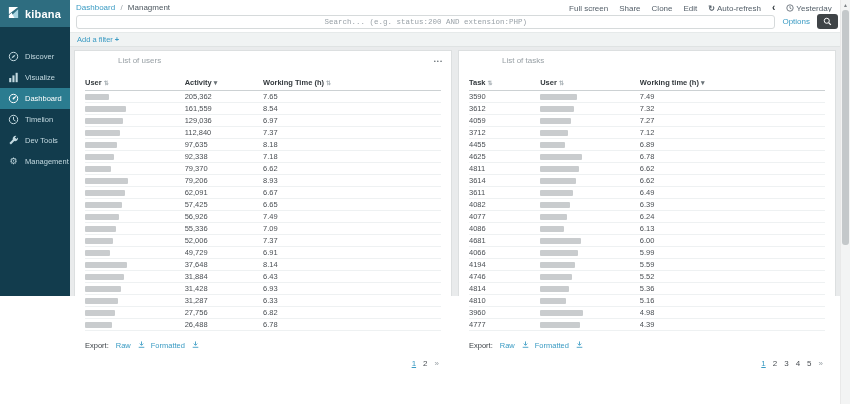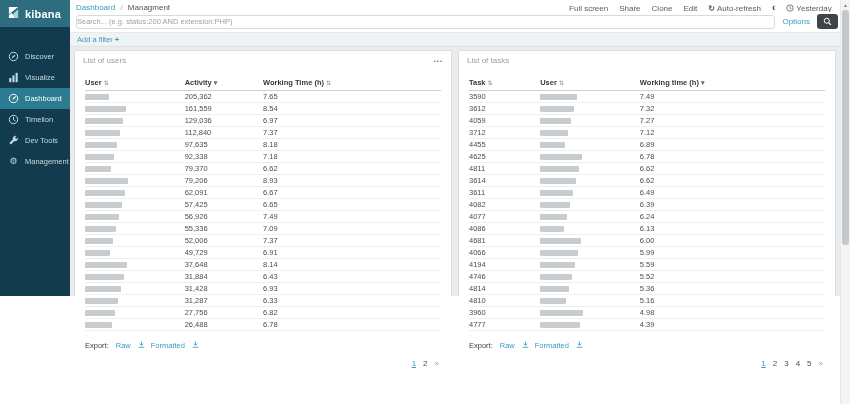--- a/index.html
+++ b/index.html
@@ -24,34 +24,34 @@
   .breadcrumb a { color: #3a9bc3; text-decoration: none; cursor: pointer; }
   .crumb-sep { color: #9aa2a8; margin: 0 3px; }
   .crumb-current { color: #4c565e; }
   .toolbar { display: flex; align-items: flex-end; gap: 11px; color: #55606a; }
   .tlink { cursor: pointer; display: inline-flex; align-items: center; gap: 2px; white-space: nowrap; }
   .ticon { font-weight: bold; font-size: 8px; }
   .time-arrow { font-weight: bold; font-size: 10px; color: #2c3439; cursor: pointer; line-height: 1; }
   .clock-svg { width: 8px; height: 8px; display: block; }
 
   .searchrow { display: flex; align-items: center; gap: 7px; padding: 2px 12px 3px 6px; background: #fff; }
-  .searchrow input { flex: 1; height: 14px; border: 1px solid #d6dadb; border-radius: 3px; font-size: 7.5px; padding: 0 0; color: #666; font-family: Liberation Sans, sans-serif; outline: none; }
+  .searchrow input { flex: 1; height: 14px; border: 1px solid #d6dadb; border-radius: 3px; font-size: 7.5px; padding: 0 6px; color: #666; font-family: Liberation Mono, monospace; outline: none; text-align: center; }
   .searchrow input::placeholder { color: #9aa2a8; }
   .options { color: #3a9bc3; font-size: 8px; cursor: pointer; text-decoration: none; white-space: nowrap; }
   .searchbtn { width: 21px; height: 15px; background: #3f4447; border: none; border-radius: 3px; display: flex; align-items: center; justify-content: center; cursor: pointer; }
   .searchbtn svg { width: 9px; height: 9px; display: block; }
 
   .filterrow { height: 15px; background: #f0f3f3; border-top: 1px solid #e6eaea; border-bottom: 1px solid #dfe3e3; display: flex; align-items: center; padding: 0 7px; font-size: 7.5px; }
   .filterrow a { color: #3a9bc3; text-decoration: none; cursor: pointer; }
   .filter-plus { font-weight: bold; margin-left: 2px; }
 
   
   .dash { flex: 1; background: #e9ebec; display: flex; gap: 6px; padding: 3px 14px 0 4px; min-height: 0; }
   .panel { flex: 1; background: #fff; border: 1px solid #dcdfe0; border-bottom: none; display: flex; flex-direction: column; min-width: 0; }
-  .panel-header { display: flex; justify-content: space-between; align-items: center; padding: 5px 8px 2px; }
+  .panel-header { display: flex; justify-content: space-between; align-items: center; padding: 5px 8px 2px; margin-left: 35px; }
   .panel-title { font-size: 8px; color: #98a0a5; }
   .menu-dots { font-size: 6px; letter-spacing: 1px; color: #6b7378; cursor: pointer; }
 
   .tablewrap { padding: 9px 10px 0; }
   table { width: 100%; border-collapse: collapse; table-layout: fixed; }
   th { text-align: left; font-size: 7.5px; font-weight: bold; color: #33393d; padding: 2px 0 3px; border-bottom: 1px solid #ccd1d3; cursor: pointer; white-space: nowrap; overflow: hidden; }
   .sort-glyph { font-size: 6px; color: #a8b0b5; margin-left: 2px; }
   .sort-glyph.desc { color: #6a7277; font-size: 7px; }
   td { font-size: 7.5px; color: #4a4f54; height: 11px; padding: 1px 0; border-bottom: 1px solid #eef1f2; white-space: nowrap; overflow: hidden; }
   .redacted { display: inline-block; height: 6px; background: #c9ccce; border-radius: 1px; filter: blur(.7px); vertical-align: middle; }

